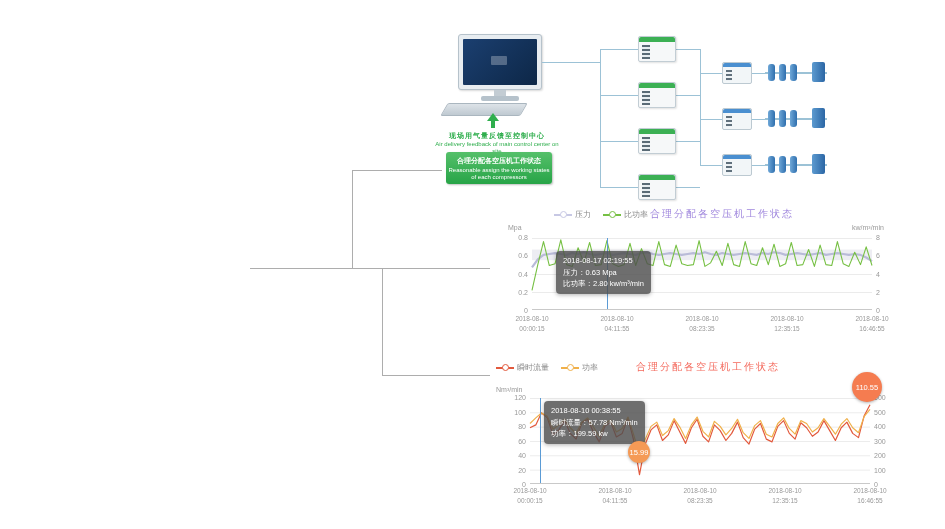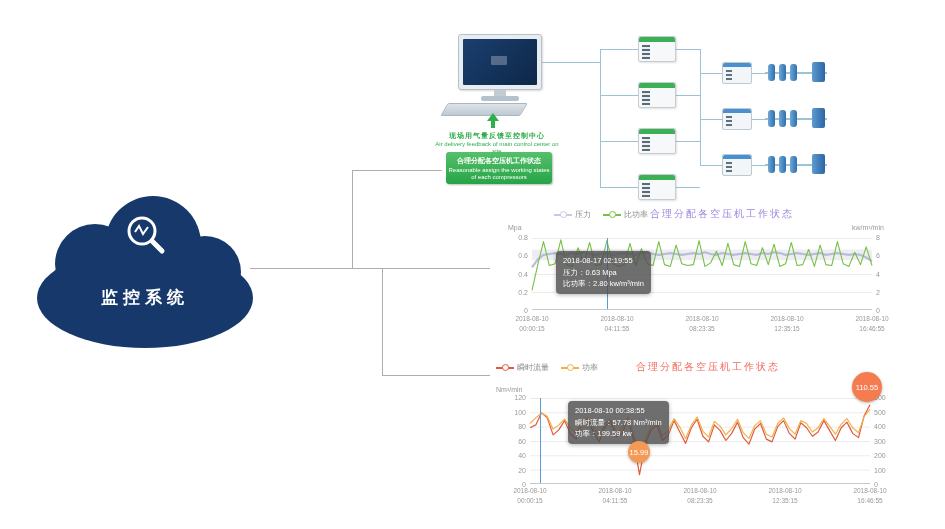--- a/index.html
+++ b/index.html
@@ -100,38 +100,20 @@
 
 <div class="stage">
 
 
   <div class="connector" style="left:250px;top:268px;width:240px;height:1px"></div>
   <div class="connector" style="left:352px;top:170px;width:1px;height:99px"></div>
   <div class="connector" style="left:352px;top:170px;width:90px;height:1px"></div>
   <div class="connector" style="left:382px;top:269px;width:1px;height:106px"></div>
   <div class="connector" style="left:382px;top:375px;width:108px;height:1px"></div>
 
-  <div class="cloud">
-    <svg class="shape" width="224" height="164" viewBox="0 0 224 164">
-      <g fill="#16386b">
-        <ellipse cx="112" cy="112" rx="108" ry="50"></ellipse>
-        <circle cx="62" cy="78" r="40"></circle>
-        <circle cx="120" cy="58" r="48"></circle>
-        <circle cx="172" cy="86" r="36"></circle>
-      </g>
-    </svg>
-    <div class="cloud-icon">
-      <svg width="48" height="48" viewBox="0 0 48 48">
-        <circle cx="21" cy="21" r="13" fill="none" stroke="#fff" stroke-width="3"></circle>
-        <path d="M31 31 L41 41" stroke="#fff" stroke-width="5" stroke-linecap="round"></path>
-        <polyline points="14,22 18,16 22,24 27,17" fill="none" stroke="#fff" stroke-width="2"></polyline>
-      </svg>
-    </div>
-    <div class="cloud-label">监控系统</div>
-  </div>
 
   <div>
     <div class="mon-screen">
         <div class="mon-inner"></div>
       </div>
     <div class="mon-neck"></div>
     <div class="mon-base"></div>
     <div class="keyboard"></div>
 
     <div class="up-arrow"></div>
@@ -295,21 +277,21 @@
       </div>
 
     <div class="plot p2" style="left:530px;top:398px;width:340px;height:86px">
       <svg viewBox="0 0 340 86" preserveAspectRatio="none">
           <polyline points="0.0,30.1 5.8,27.2 11.5,15.0 17.3,20.1 23.1,37.3 28.8,32.3 34.6,22.9 40.3,35.8 46.1,41.6 51.9,25.1 57.6,21.5 63.4,34.4 69.2,44.4 74.9,28.7 80.7,24.4 86.4,39.4 92.2,35.8 98.0,20.1 103.7,43.0 109.5,77.5 115.3,46.6 121.0,32.3 126.8,27.2 132.5,43.0 138.3,37.3 144.1,22.9 149.8,34.4 155.6,45.9 161.4,30.1 167.1,21.5 172.9,38.7 178.6,44.4 184.4,27.2 190.2,33.0 195.9,43.0 201.7,35.8 207.5,24.4 213.2,40.1 219.0,46.6 224.7,31.5 230.5,25.8 236.3,41.6 242.0,44.4 247.8,28.7 253.6,22.9 259.3,35.8 265.1,41.6 270.8,25.1 276.6,30.1 282.4,38.7 288.1,34.4 293.9,22.9 299.7,33.0 305.4,43.0 311.2,30.1 316.9,24.4 322.7,35.8 328.5,40.1 334.2,17.9 340.0,6.8" fill="none" stroke="#e2593d" stroke-width="1.2" stroke-linejoin="round"></polyline>
           <polyline points="0.0,25.8 5.8,20.1 11.5,15.2 17.3,18.6 23.1,31.5 28.8,27.2 34.6,21.5 40.3,30.1 46.1,35.8 51.9,24.4 57.6,20.1 63.4,29.4 69.2,38.7 74.9,25.8 80.7,22.2 86.4,34.4 92.2,30.8 98.0,19.3 103.7,37.3 109.5,58.0 115.3,41.6 121.0,28.7 126.8,24.4 132.5,38.0 138.3,33.0 144.1,20.8 149.8,29.4 155.6,40.9 161.4,27.2 167.1,19.3 172.9,33.7 178.6,39.4 184.4,23.6 190.2,28.7 195.9,37.3 201.7,30.8 207.5,21.5 213.2,35.1 219.0,40.9 224.7,27.9 230.5,22.9 236.3,36.6 242.0,39.4 247.8,25.8 253.6,20.1 259.3,30.8 265.1,36.6 270.8,22.9 276.6,25.8 282.4,34.4 288.1,30.1 293.9,20.8 299.7,28.7 305.4,36.6 311.2,26.5 316.9,20.8 322.7,30.1 328.5,35.1 334.2,18.6 340.0,11.5" fill="none" stroke="#f0b04a" stroke-width="1.2" stroke-linejoin="round"></polyline>
         </svg>
       <div class="guide" style="left: 3%;"></div>
     </div>
 
-    <div class="tooltip" style="left:568px;top:401px">
+    <div class="tooltip" style="left:544px;top:401px">
       <div>2018-08-10 00:38:55</div>
       <div>瞬时流量：57.78 Nm³/min</div>
       <div>功率：199.59 kw</div>
     </div>
 
     <div class="badge b1">110.55</div>
     <div class="badge b2">15.99</div>
 
     <div class="xl" style="left:500px;top:486px;width:400px">
         <div class="xitem">

